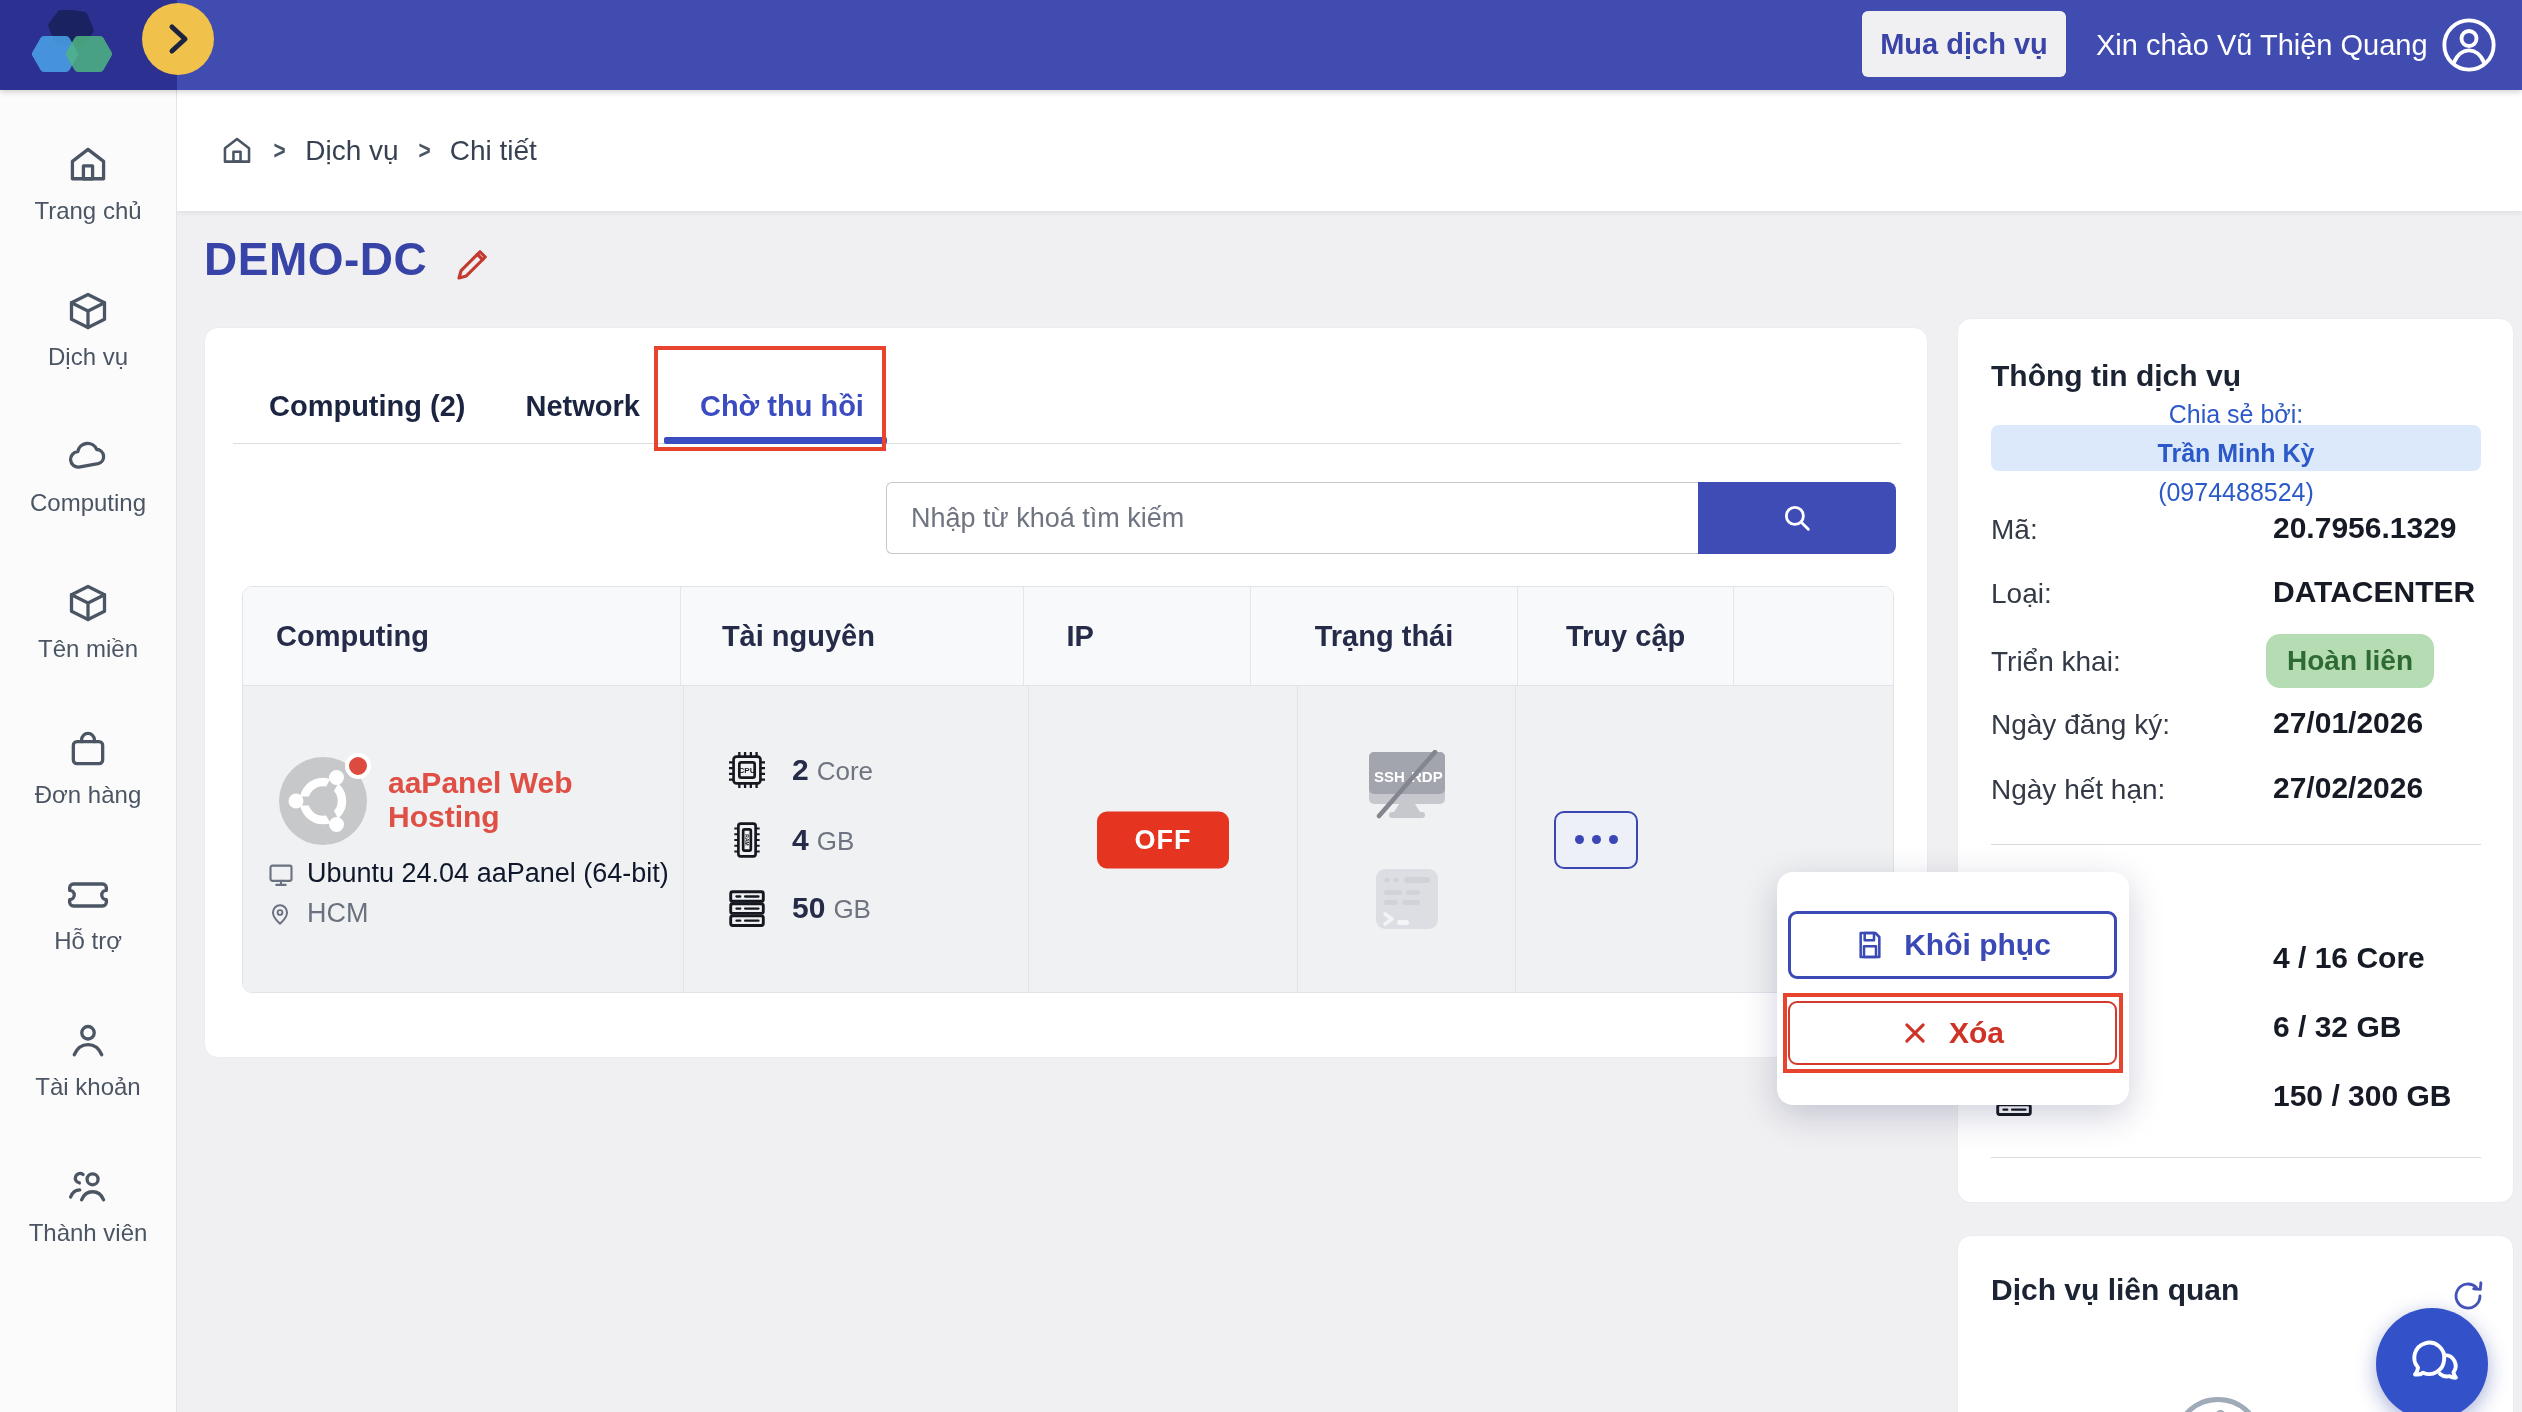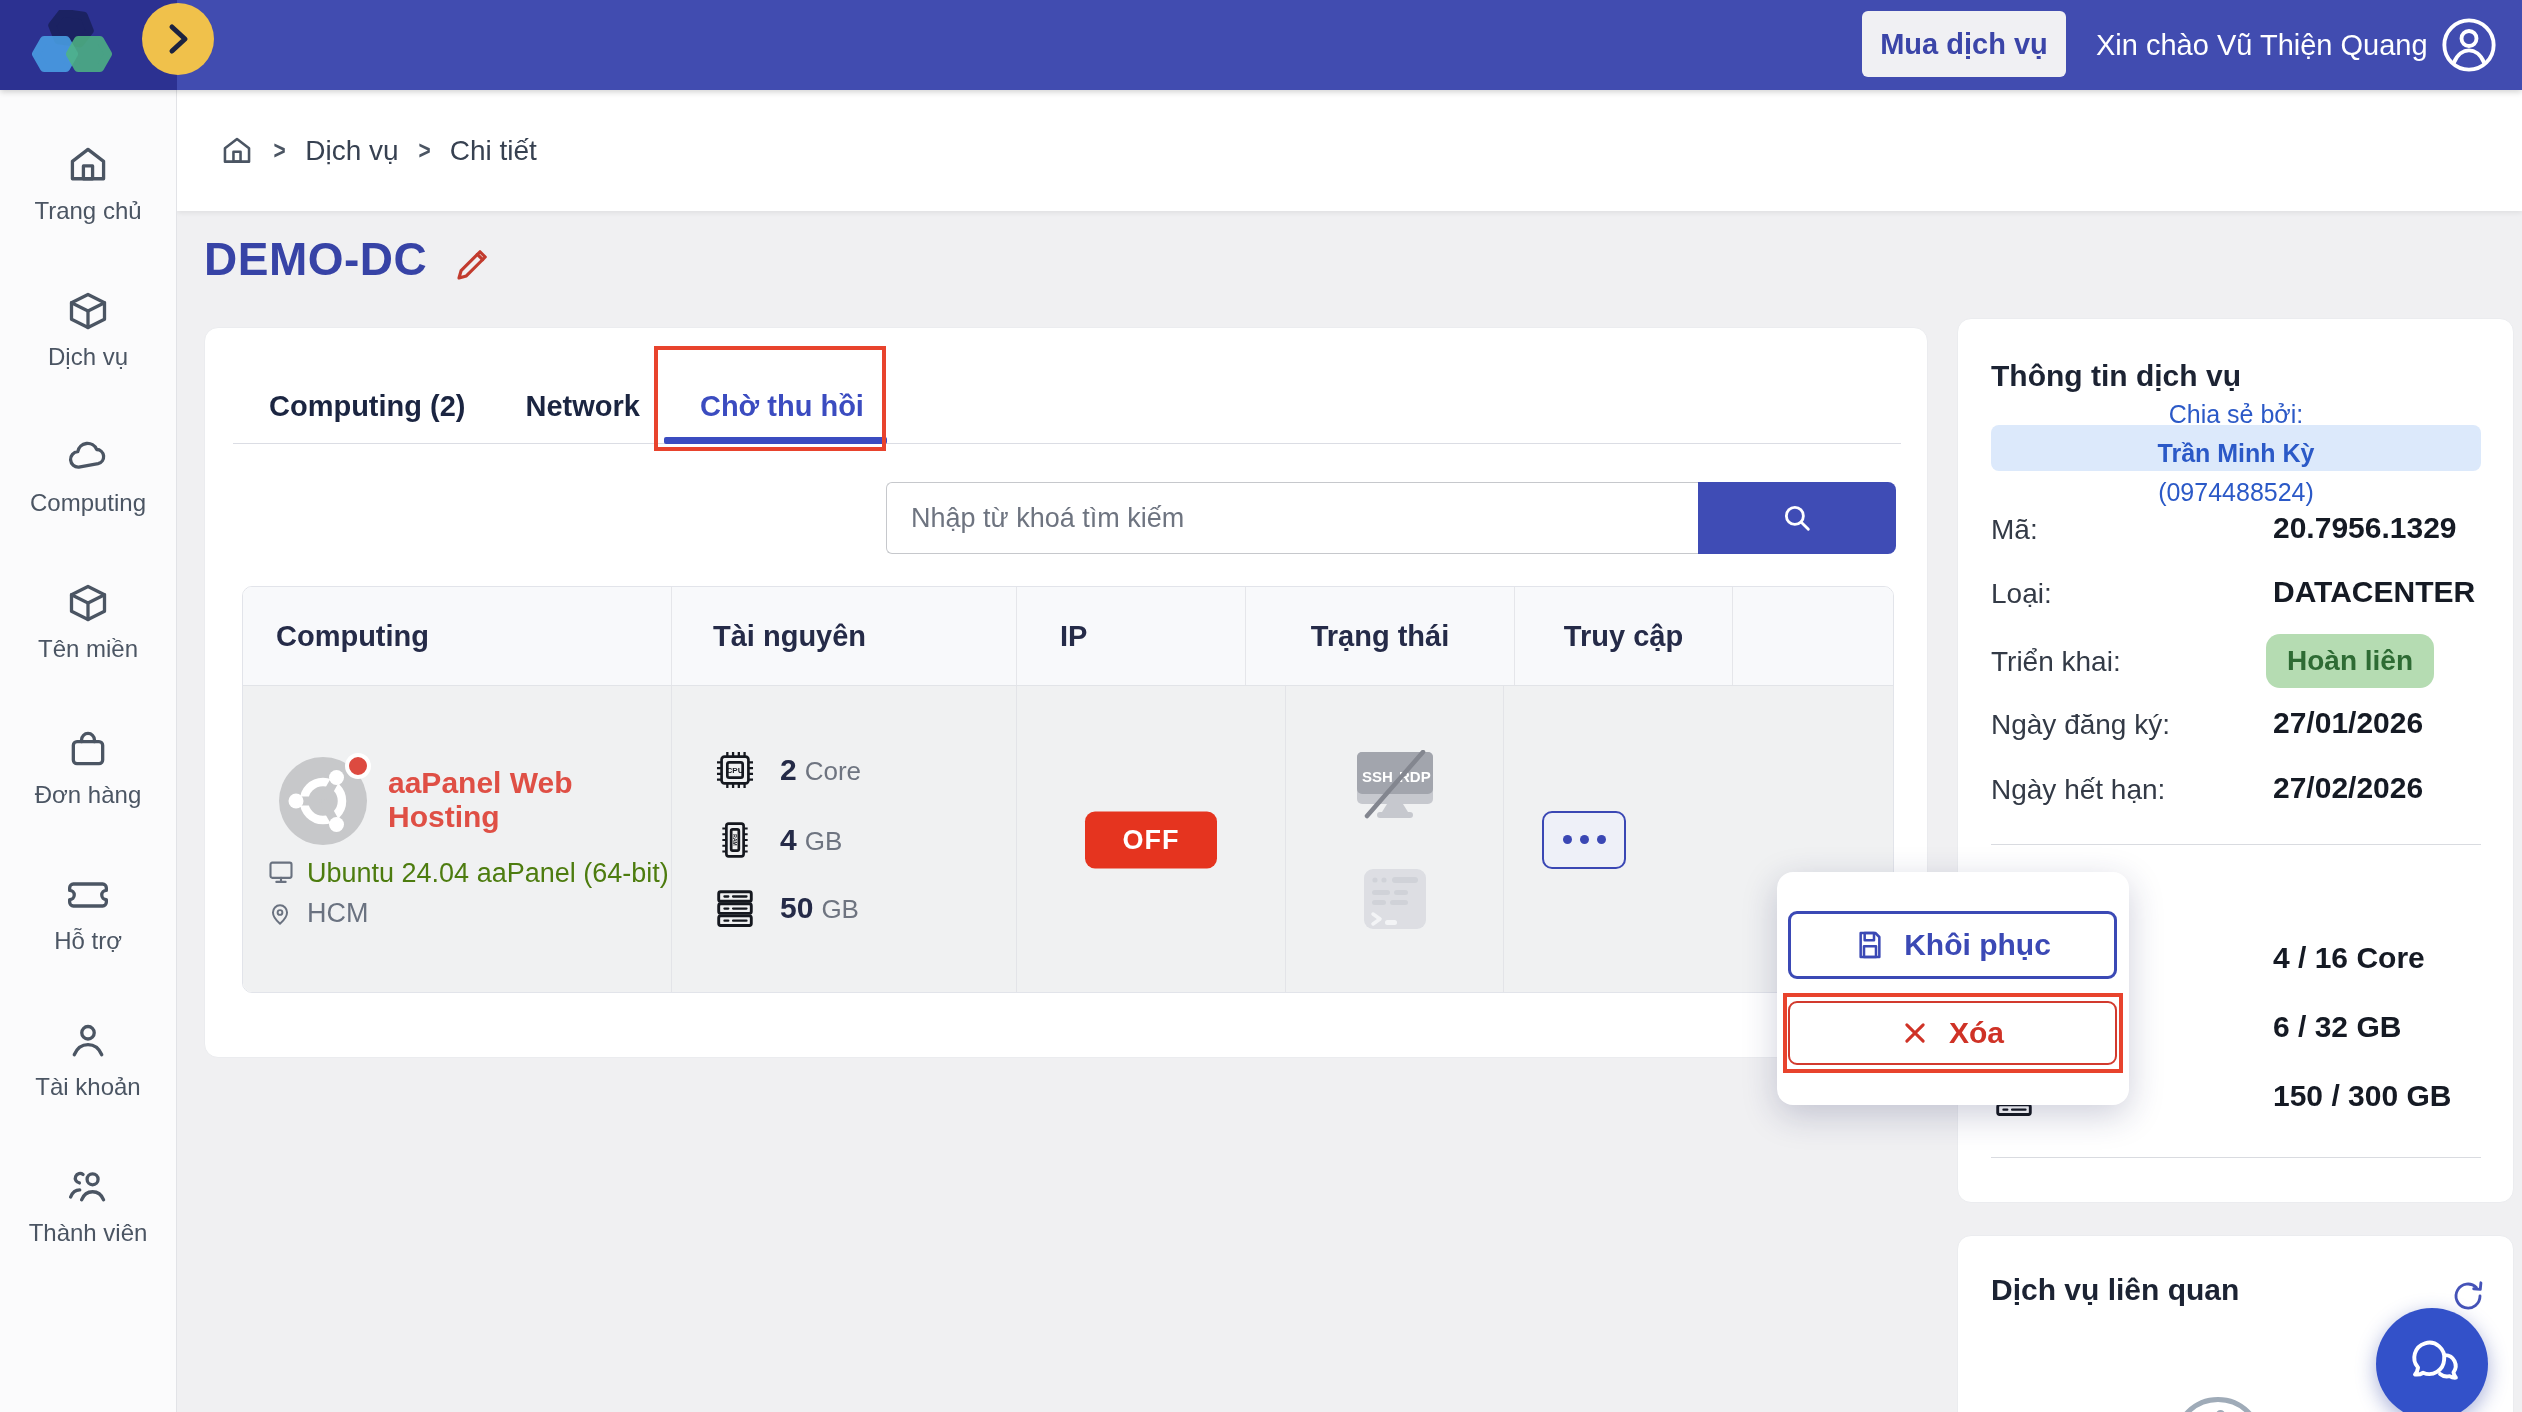--- a/index.html
+++ b/index.html
@@ -40,32 +40,32 @@
   .anno-box-tab{position:absolute;left:449px;top:18px;width:232px;height:105px;border:4px solid #e8432d;z-index:6;pointer-events:none;}
 
   .search-input{position:absolute;left:681px;top:154px;width:812px;height:72px;border:1px solid #c6c8cc;border-right:none;border-radius:6px 0 0 6px;padding:0 24px;font-size:27px;color:#333;outline:none;}
   .search-input::placeholder{color:#6e7480;}
   .search-btn{position:absolute;left:1493px;top:154px;width:198px;height:72px;background:#3f4cb5;border:none;border-radius:0 8px 8px 0;display:flex;align-items:center;justify-content:center;cursor:pointer;}
 
   
   .tbl{position:absolute;left:37px;top:258px;width:1652px;height:407px;border:1px solid #e2e4ea;border-radius:10px;overflow:hidden;}
   .t-head{display:flex;height:99px;background:#f8f9fb;border-bottom:1px solid #e2e4e8;}
   .t-body{display:flex;height:307px;background:#f0f1f2;}
-  .c1{width:428px;}.c2{width:345px;}.c3{width:229px;}.c4{width:269px;}.c5{width:218px;}.c6{width:161px;}
+  .c1{width:428px;}.c2{width:345px;margin-left:12px;}.c3{width:229px;}.c4{width:269px;}.c5{width:218px;}.c6{width:161px;}
   .hc{display:flex;align-items:center;font-size:29px;font-weight:bold;color:#252b48;border-left:1px solid #e5e6ea;}
   .hc:first-child{border-left:none;}
   .hc.pad1{padding-left:33px;}.hc.pad2{padding-left:41px;}.hc.pad3{padding-left:43px;}
   .hc.ctr{justify-content:center;padding-left:0;}
   .bc{position:relative;border-left:1px solid #e3e4e8;}
   .bc:first-child{border-left:none;}
 
   .vm-logo{position:absolute;left:36px;top:71px;width:88px;height:88px;}
   .vm-dot{position:absolute;right:-4px;top:-4px;width:26px;height:26px;border-radius:50%;background:#dd4a40;border:4px solid #ffffff;}
   .vm-name{position:absolute;left:145px;top:80px;width:200px;font-size:30px;line-height:34px;font-weight:bold;color:#df4f45;cursor:pointer;}
-  .vm-os{position:absolute;left:24px;top:172px;display:flex;align-items:flex-start;gap:12px;font-size:27px;color:#4d7c0f;white-space:nowrap;}
+  .vm-os{position:absolute;left:24px;top:172px;display:flex;align-items:flex-end;gap:12px;font-size:27px;color:#0f172a;white-space:nowrap;}
   .vm-loc{position:absolute;left:24px;top:212px;display:flex;align-items:center;gap:14px;font-size:27px;color:#6a7280;}
 
   .res-row{position:absolute;left:40px;display:flex;align-items:center;gap:22px;}
   .res-val{font-size:30px;font-weight:bold;color:#252b48;}
   .res-unit{font-size:26px;color:#6e7480;margin-left:8px;}
 
   .ip-cell{display:flex;align-items:center;justify-content:center;height:100%;font-size:29px;color:#252b48;}
   .status-badge{position:absolute;left:50%;top:50%;transform:translate(-50%,-50%);width:132px;height:57px;background:#e5341f;border-radius:10px;color:#fff;font-size:27px;font-weight:bold;letter-spacing:1px;display:flex;align-items:center;justify-content:center;}
   .acc-monitor{position:absolute;left:50%;transform:translateX(-50%);top:64px;cursor:not-allowed;}
   .acc-console{position:absolute;left:50%;transform:translateX(-50%);top:181px;opacity:.95;}

